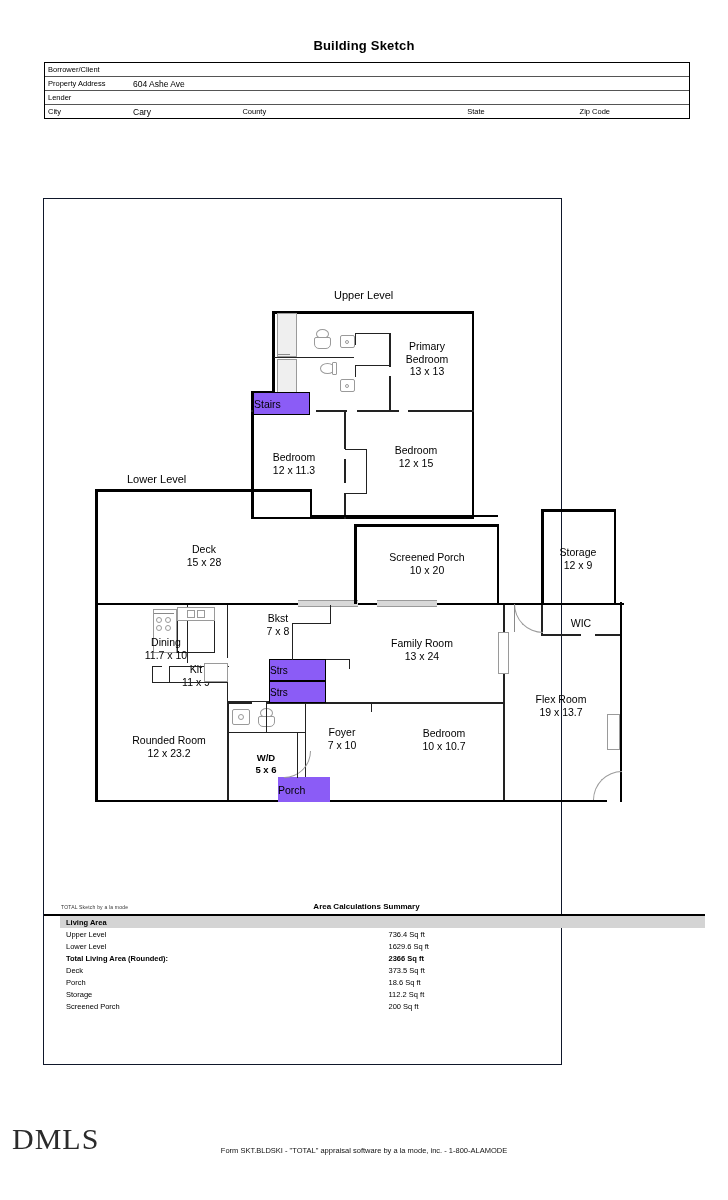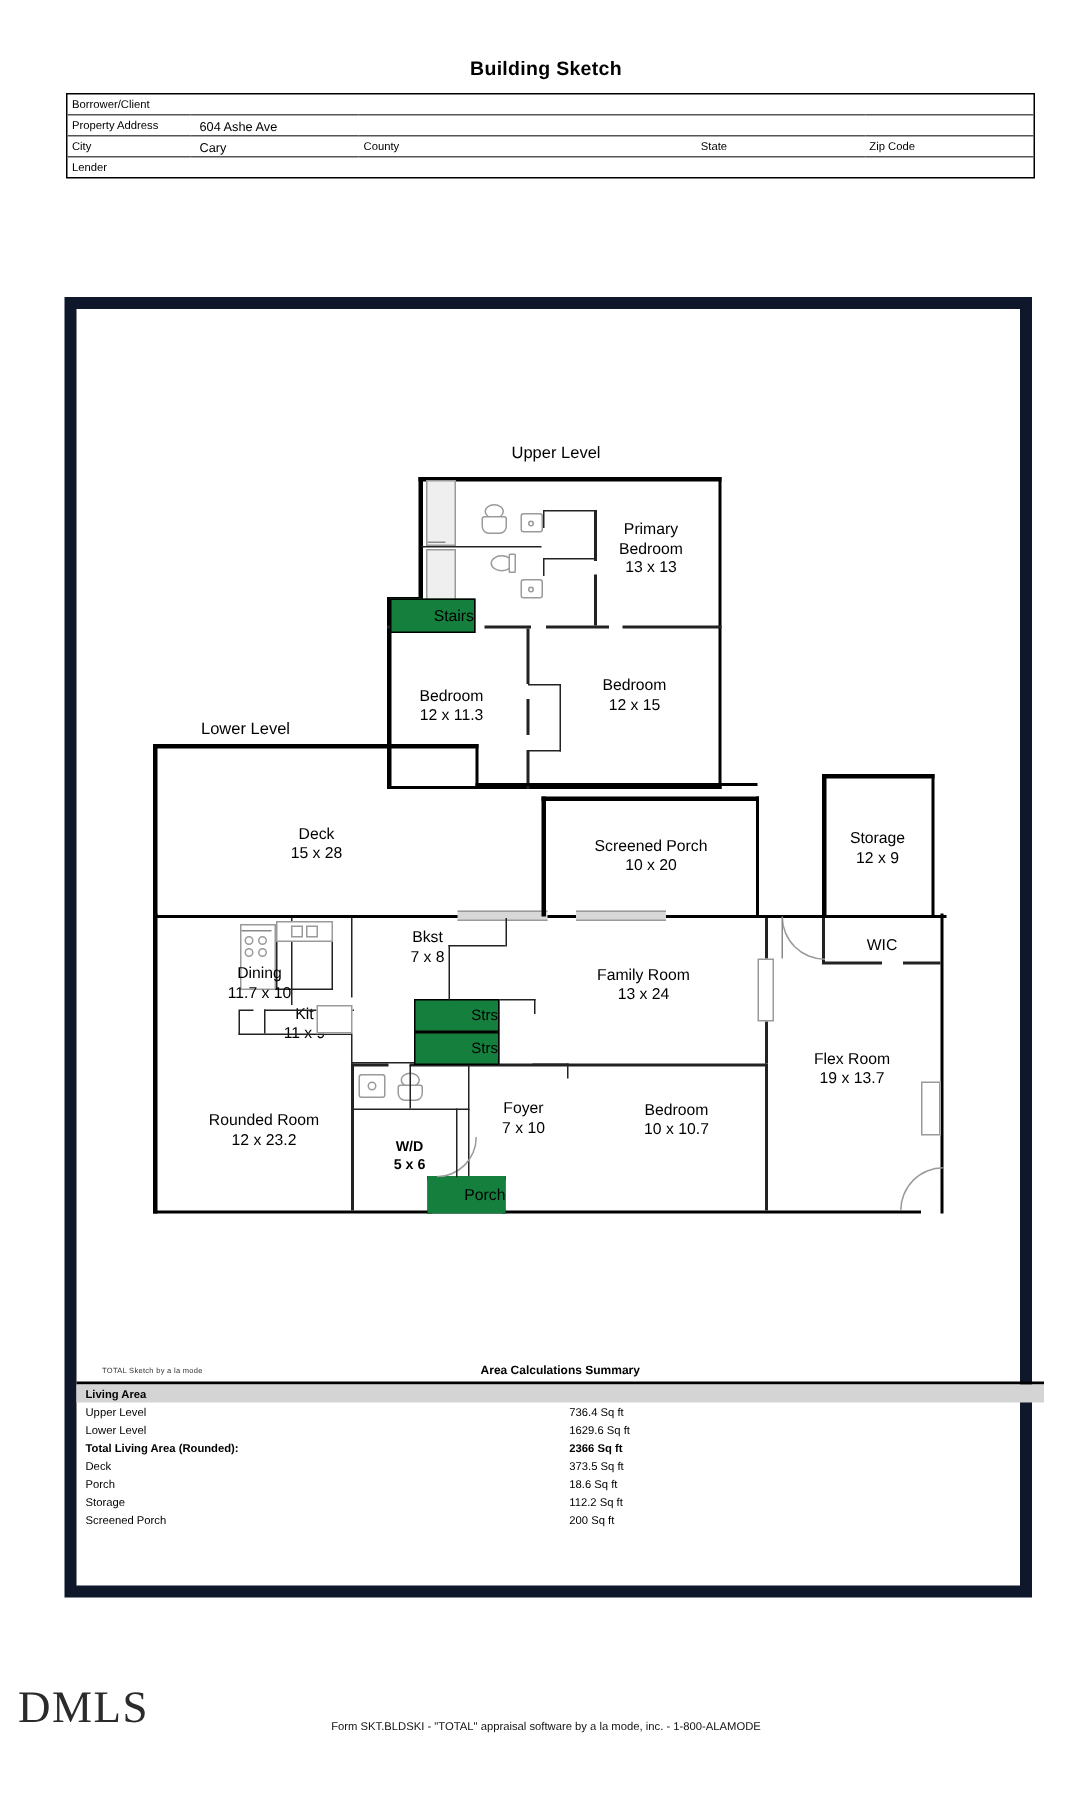--- a/index.html
+++ b/index.html
@@ -57,23 +57,23 @@
     overflow: hidden;
   }
   #header-table tr:first-child td { border-top: none; }
   .hdr-label { font-size: 7.5px; }
   .hdr-value { font-size: 8.5px; padding-left: 6px !important; }
 
   
   #sketch-frame {
     position: absolute;
     left: 43px; top: 198px;
-    width: 645px;
+    width: 519px;
     height: 867px;
-    border: 8px solid #0f172a;
+    border: 1px solid #0f172a;
     box-sizing: border-box;
     background: #fff;
   }
 
   
   #floorplan {
     position: absolute;
     left: 0; top: 0;
     width: 645px;
     height: 867px;
@@ -133,25 +133,25 @@
     border: 1px solid #9a9a9a;
     background: #fff;
     box-sizing: border-box;
   }
   .fx-round { border-radius: 50%; }
   .fx-oval  { border-radius: 50% / 50%; }
 
   .label-box {
     position: absolute;
     border: 1.5px solid #000;
-    background: #15803d;
+    background: #8b5cf6;
     box-sizing: border-box;
     display: flex;
     align-items: center;
-    justify-content: flex-end;
+    justify-content: flex-start;
     font-size: 10.5px;
   }
 
   
   #sketch-credit {
     position: absolute;
     left: 17px; top: 705px;
     font-size: 5px;
     color: #333;
     letter-spacing: 0.2px;
@@ -163,20 +163,21 @@
     text-align: center;
     font-size: 8px;
     font-weight: bold;
   }
   #area-table {
     position: absolute;
     left: 0; top: 715px;
     width: 645px;
     border-top: 2px solid #000;
     font-size: 7.5px;
+    padding-left: 16px;
   }
   #area-table table {
     width: 100%;
     border-collapse: collapse;
     table-layout: fixed;
   }
   #area-table td {
     padding: 1px 0 1px 6px;
     height: 10px;
     vertical-align: middle;
@@ -220,30 +221,30 @@
       <tbody>
           <tr>
         <td class="hdr-label" style="width:76px">Borrower/Client</td>
         <td class="hdr-value" colspan="5"></td>
       </tr>
       <tr>
         <td class="hdr-label" style="width:76px">Property Address</td>
         <td class="hdr-value" colspan="5">604 Ashe Ave</td>
       </tr>
       <tr>
+        <td class="hdr-label" style="width:76px">Lender</td>
+        <td class="hdr-value" colspan="5"></td>
+      </tr>
+      <tr>
         <td class="hdr-label" style="width:76px">City</td>
         <td class="hdr-value" style="width:200px">Cary</td>
         <td class="hdr-label" style="width:110px">County</td>
         <td class="hdr-value" style="width:110px"></td>
         <td class="hdr-label" style="width:50px">State</td>
         <td class="hdr-label">Zip Code</td>
-      </tr>
-      <tr>
-        <td class="hdr-label" style="width:76px">Lender</td>
-        <td class="hdr-value" colspan="5"></td>
       </tr>
     </tbody>
       </table>
   </div>
 
   <div id="sketch-frame">
 
     <div id="floorplan">
 
       <div class="level-label" style="left:290px; top:90px;">Upper Level</div>

